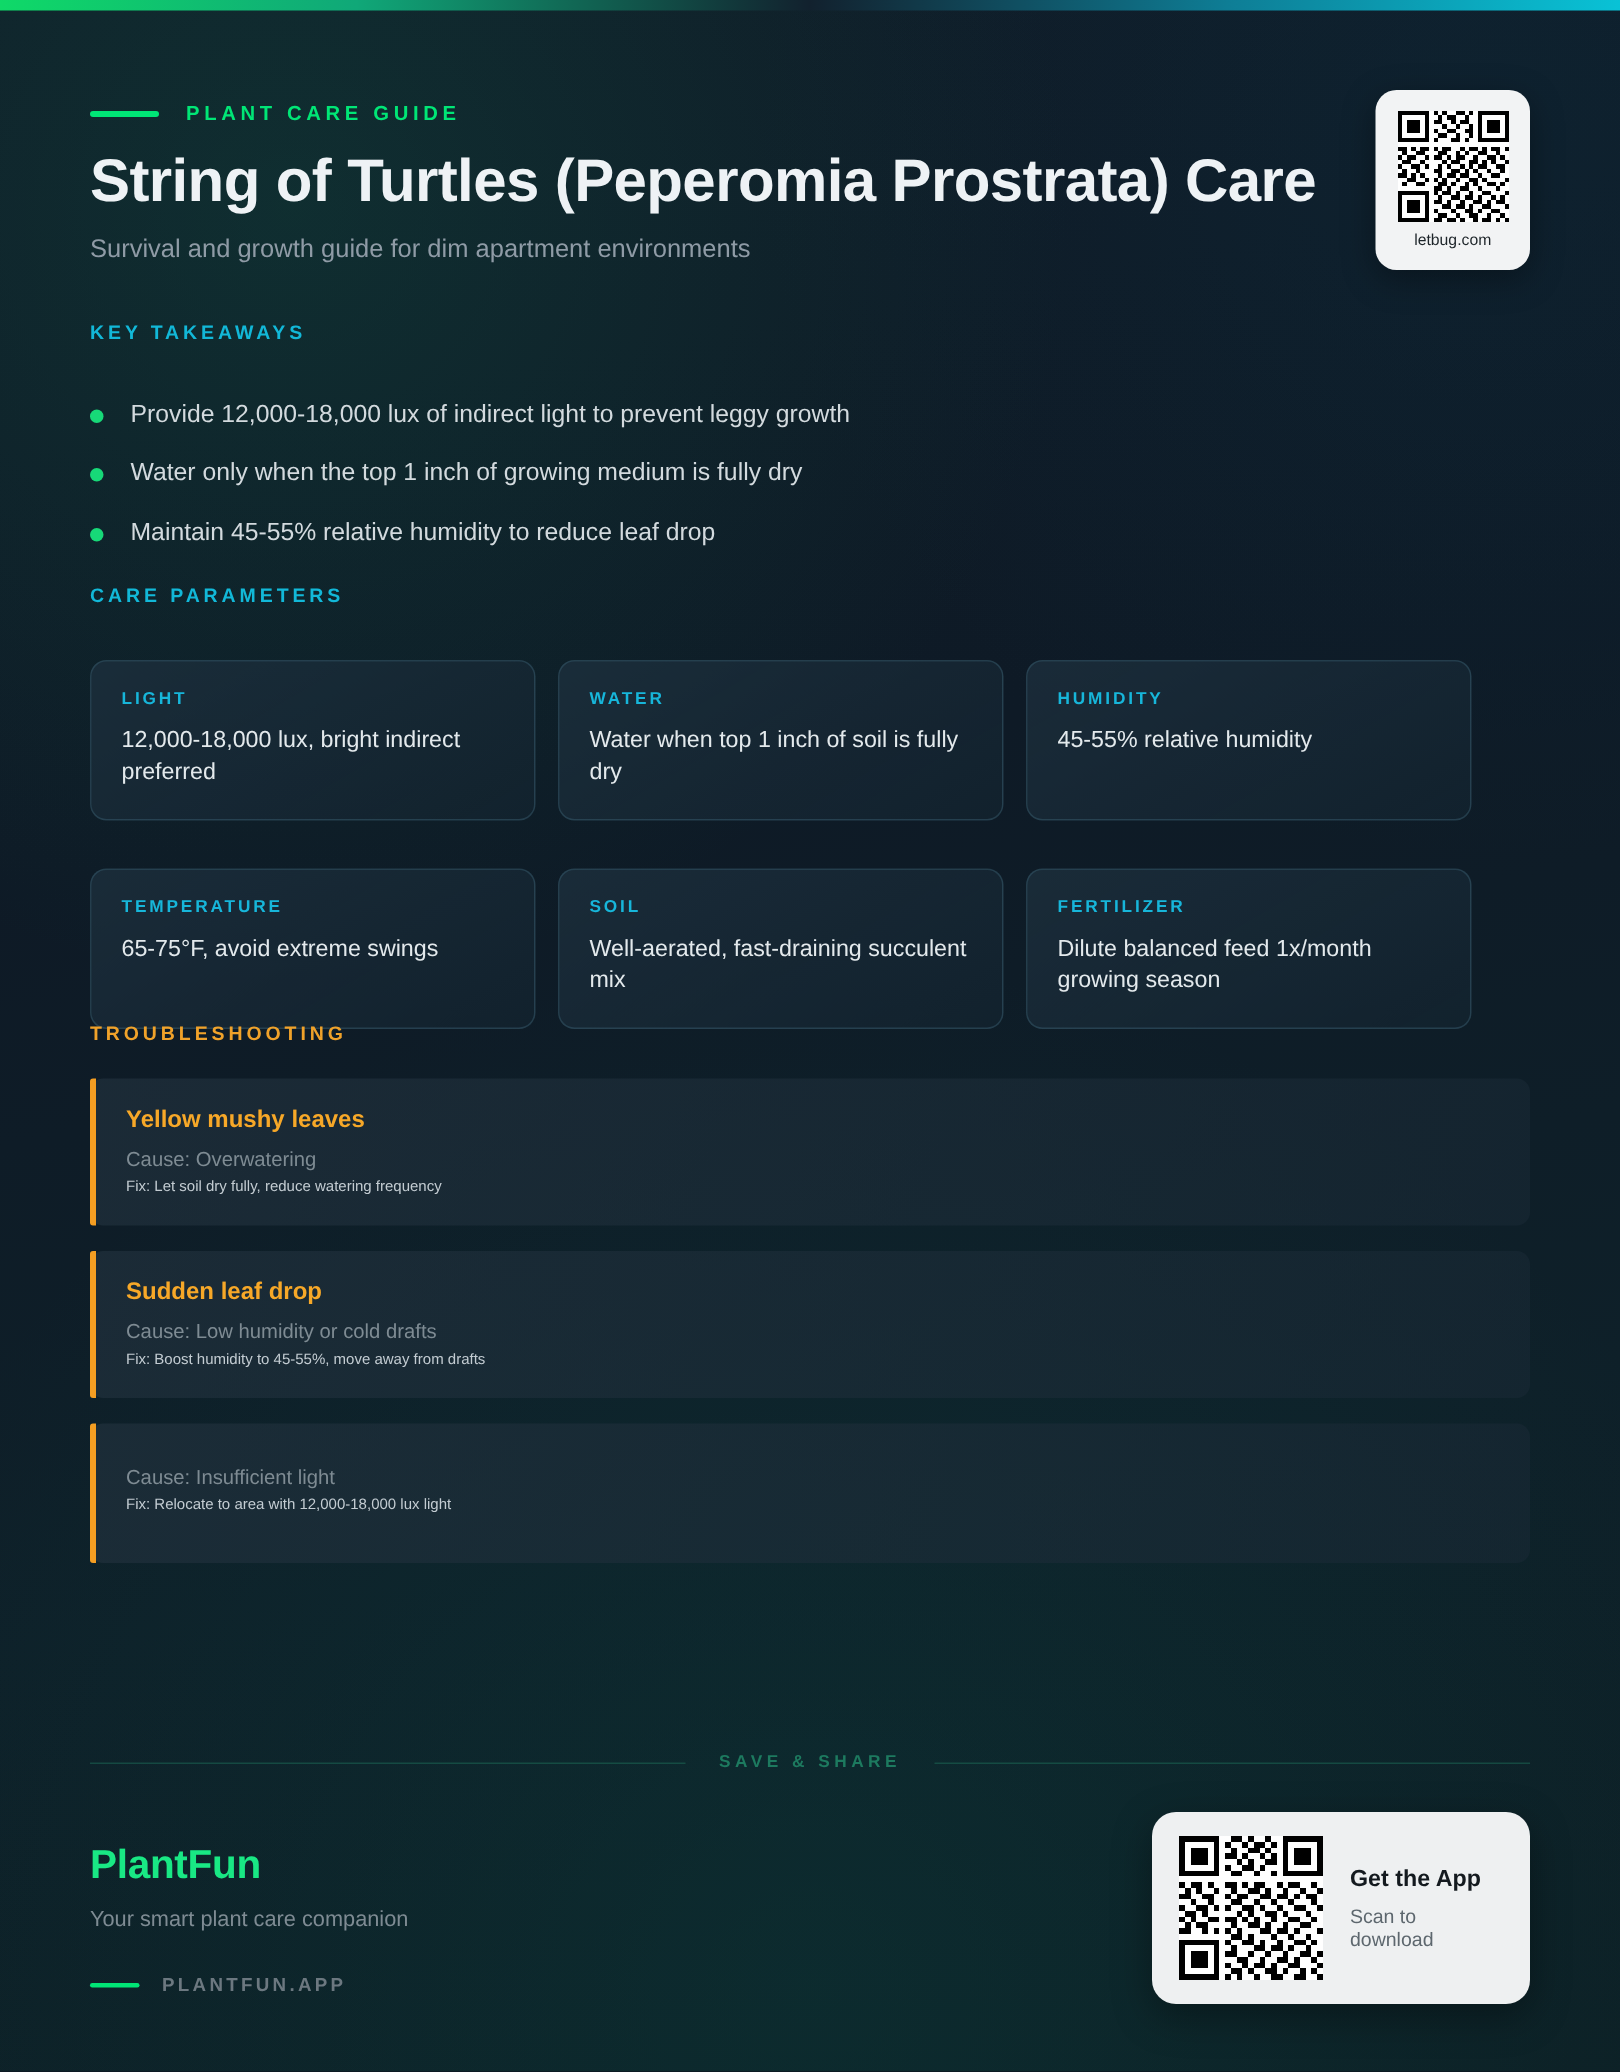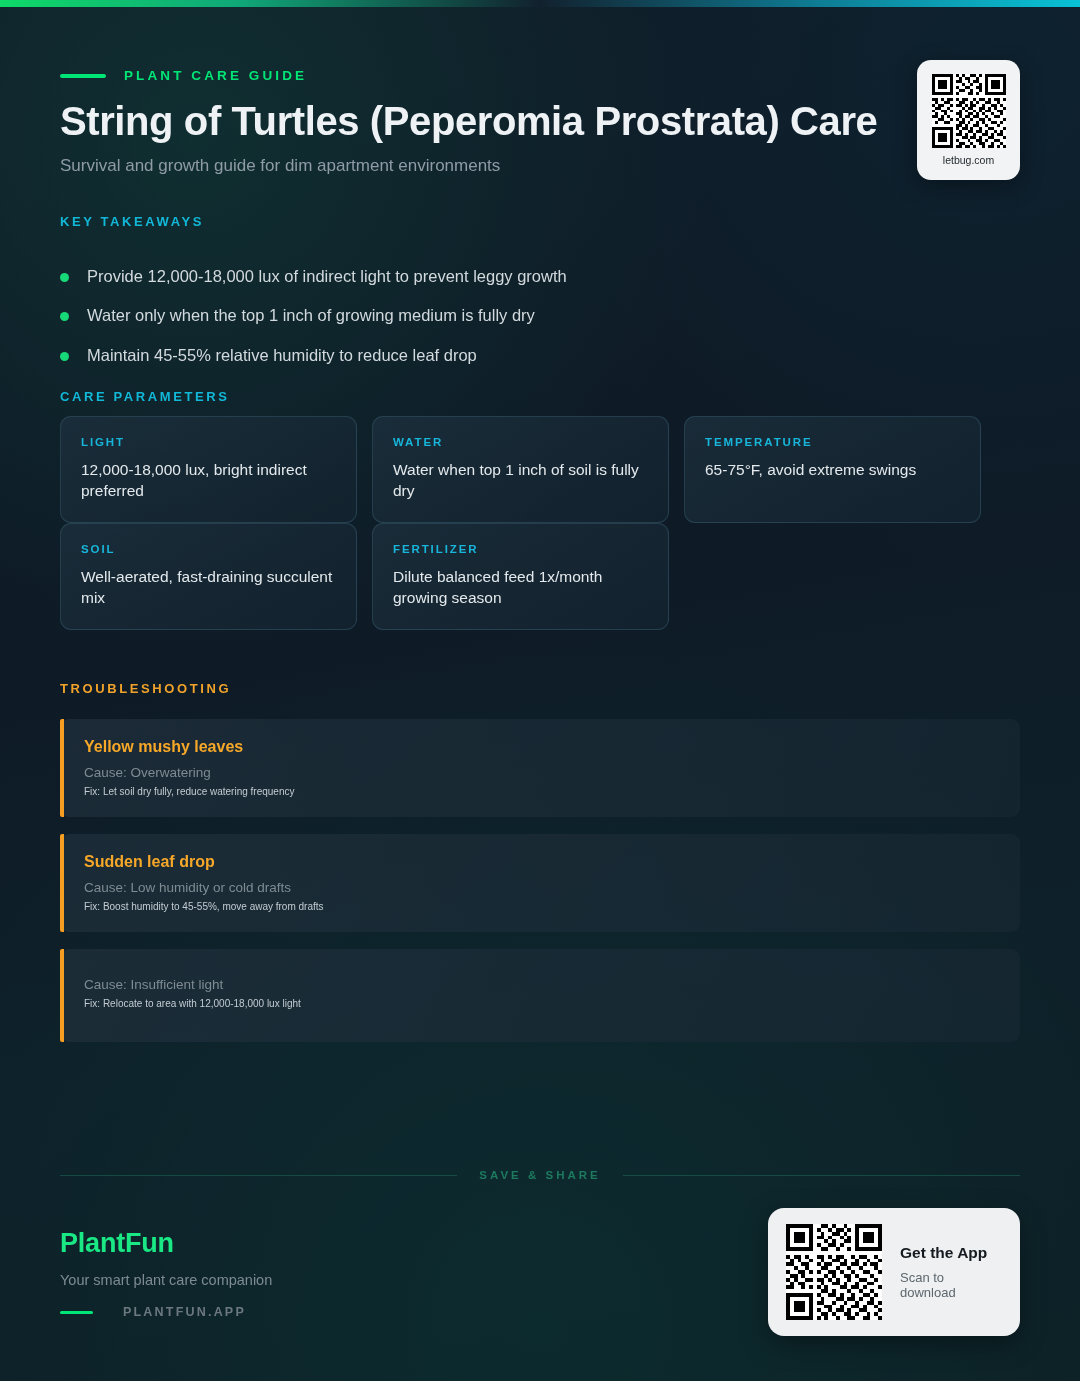--- a/index.html
+++ b/index.html
@@ -63,23 +63,23 @@
   .takeaway { display:flex; align-items:flex-start; gap:18px; }
   .bullet {
     width:9px; height:9px; border-radius:50%; background:#17d978;
     margin-top:8px; flex:0 0 auto;
   }
   .takeaway-text { font-size:16.5px; color:#d3dade; line-height:1.35; }
 
   
   .care { position:absolute; left:60px; top:389px; width:960px; }
   .card-grid {
-    margin-top:12px; display:grid;
+    margin-top:36px; display:grid;
     grid-template-columns:repeat(3, 297px);
-    gap:0 15px;
+    gap:32px 15px;
   }
   .param-card {
     background:linear-gradient(150deg, rgba(29,48,62,0.78) 0%, rgba(20,36,48,0.72) 100%);
     border:1px solid rgba(58,96,112,0.45);
     border-radius:11px;
     padding:19px 20px 21px 20px;
     min-height:98px;
   }
   .param-label {
     font-size:11.5px; font-weight:700; letter-spacing:1.9px; color:#17b6da;
@@ -118,21 +118,21 @@
     display:flex; align-items:center; gap:22px;
   }
   .divider-line { flex:1; height:1px; background:rgba(30,120,95,0.45); }
   .divider-text {
     font-size:11.5px; letter-spacing:3px; font-weight:700; color:#1d7a5f;
   }
 
   .footer-brand { position:absolute; left:60px; top:1228px; }
   .brand-name { font-size:27px; font-weight:700; color:#19e884; letter-spacing:-0.2px; }
   .brand-tag { margin-top:13px; font-size:14.5px; color:#7e8b93; }
-  .brand-url-row { margin-top:17px; display:flex; align-items:center; gap:30px; }
+  .brand-url-row { margin-top:28px; display:flex; align-items:center; gap:15px; }
   .brand-dash { width:33px; height:3px; background:#00e676; border-radius:2px; }
   .brand-url { font-size:12.5px; letter-spacing:2.2px; font-weight:700; color:#6c7880; }
 
   .app-card {
     position:absolute; left:768px; top:1208px; width:252px; height:128px;
     background:#eef0f1; border-radius:16px;
     display:flex; align-items:center; gap:18px; padding:0 20px 0 18px;
     box-shadow:0 8px 26px rgba(0,0,0,0.35);
   }
   .app-card .qrbox { width:96px; height:96px; flex:0 0 auto; }
@@ -347,20 +347,24 @@
     <div class="card-grid">
       <div class="param-card">
         <div class="param-label">LIGHT</div>
         <div class="param-value">12,000-18,000 lux, bright indirect preferred</div>
       </div>
       <div class="param-card">
         <div class="param-label">WATER</div>
         <div class="param-value">Water when top 1 inch of soil is fully dry</div>
       </div>
       <div class="param-card">
+        <div class="param-label">HUMIDITY</div>
+        <div class="param-value">45-55% relative humidity</div>
+      </div>
+      <div class="param-card">
         <div class="param-label">TEMPERATURE</div>
         <div class="param-value">65-75°F, avoid extreme swings</div>
       </div>
       <div class="param-card">
         <div class="param-label">SOIL</div>
         <div class="param-value">Well-aerated, fast-draining succulent mix</div>
       </div>
       <div class="param-card">
         <div class="param-label">FERTILIZER</div>
         <div class="param-value">Dilute balanced feed 1x/month growing season</div>

